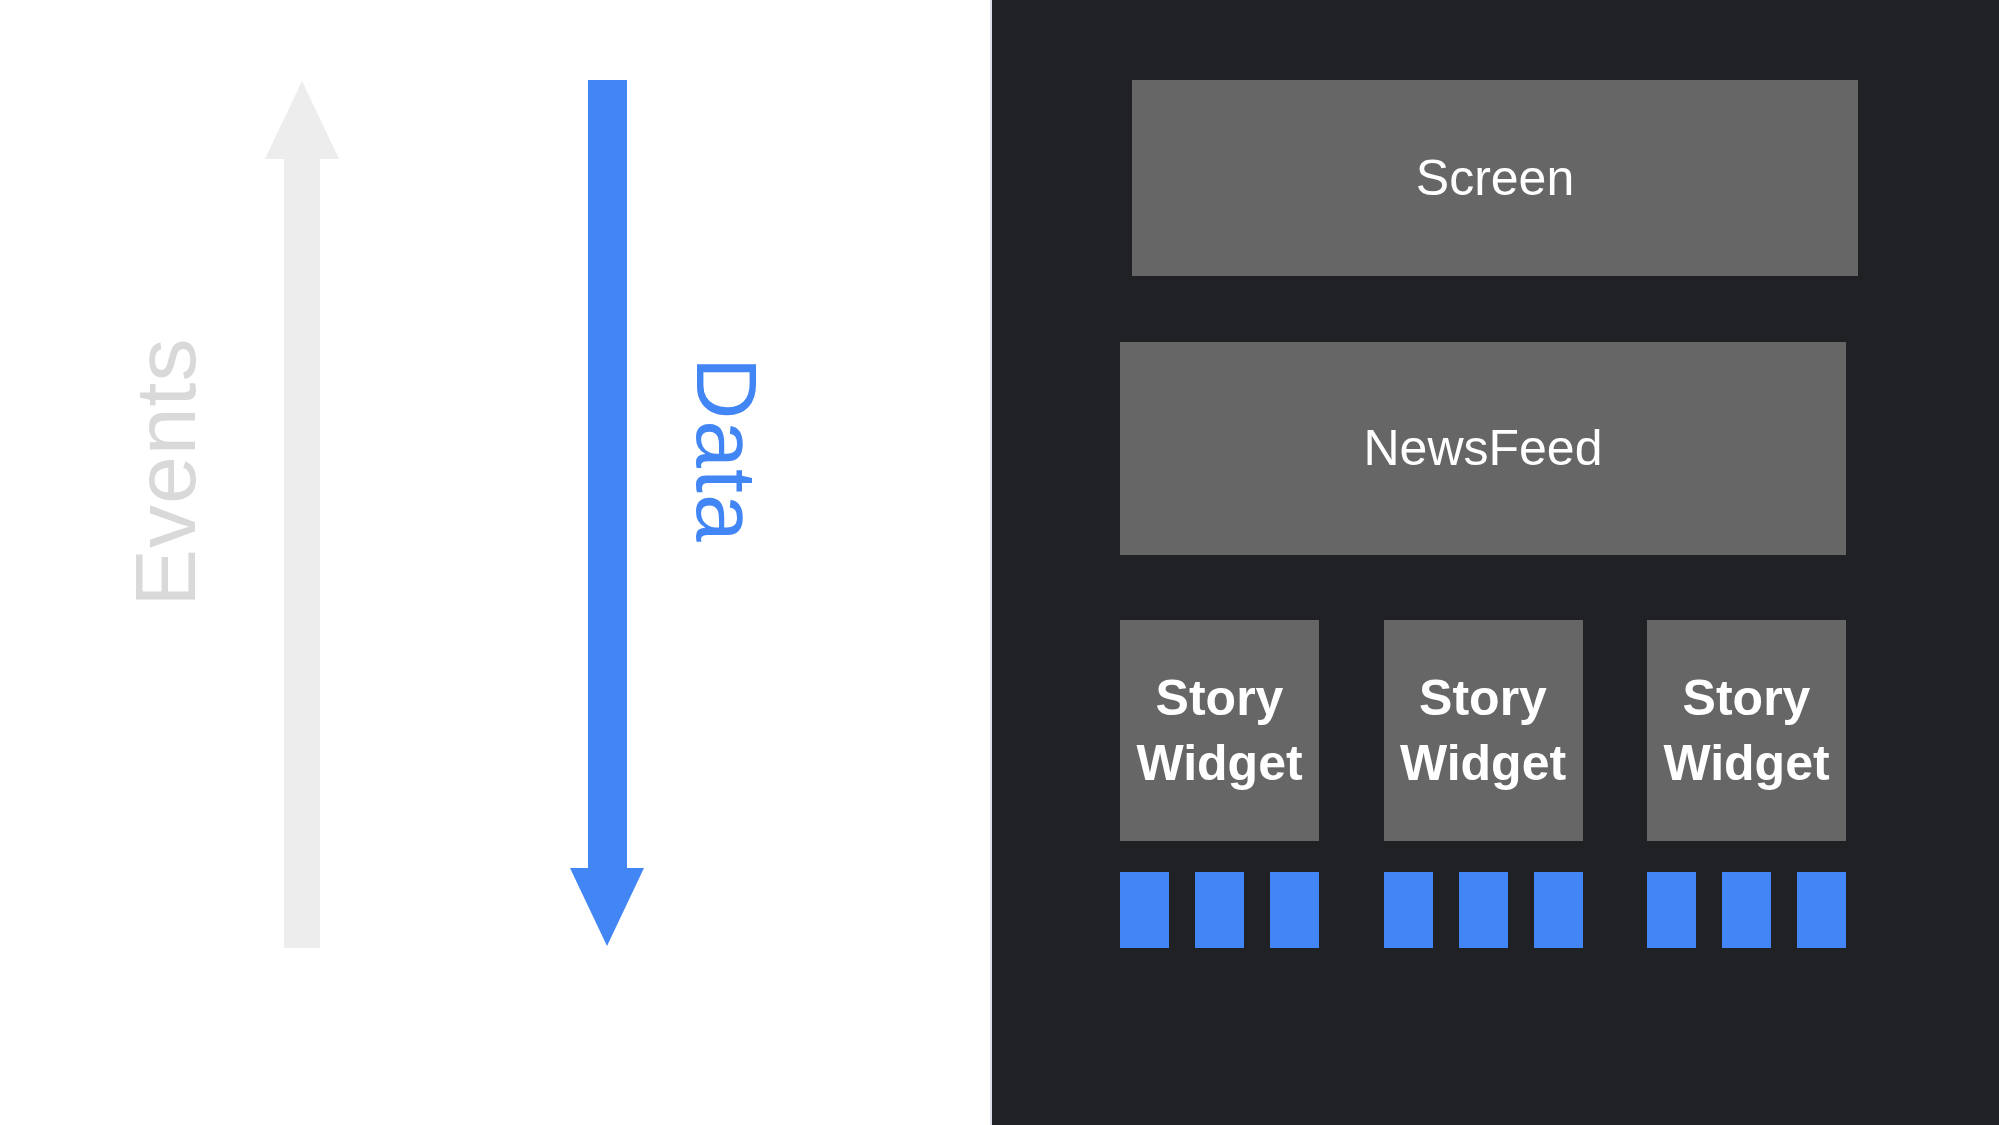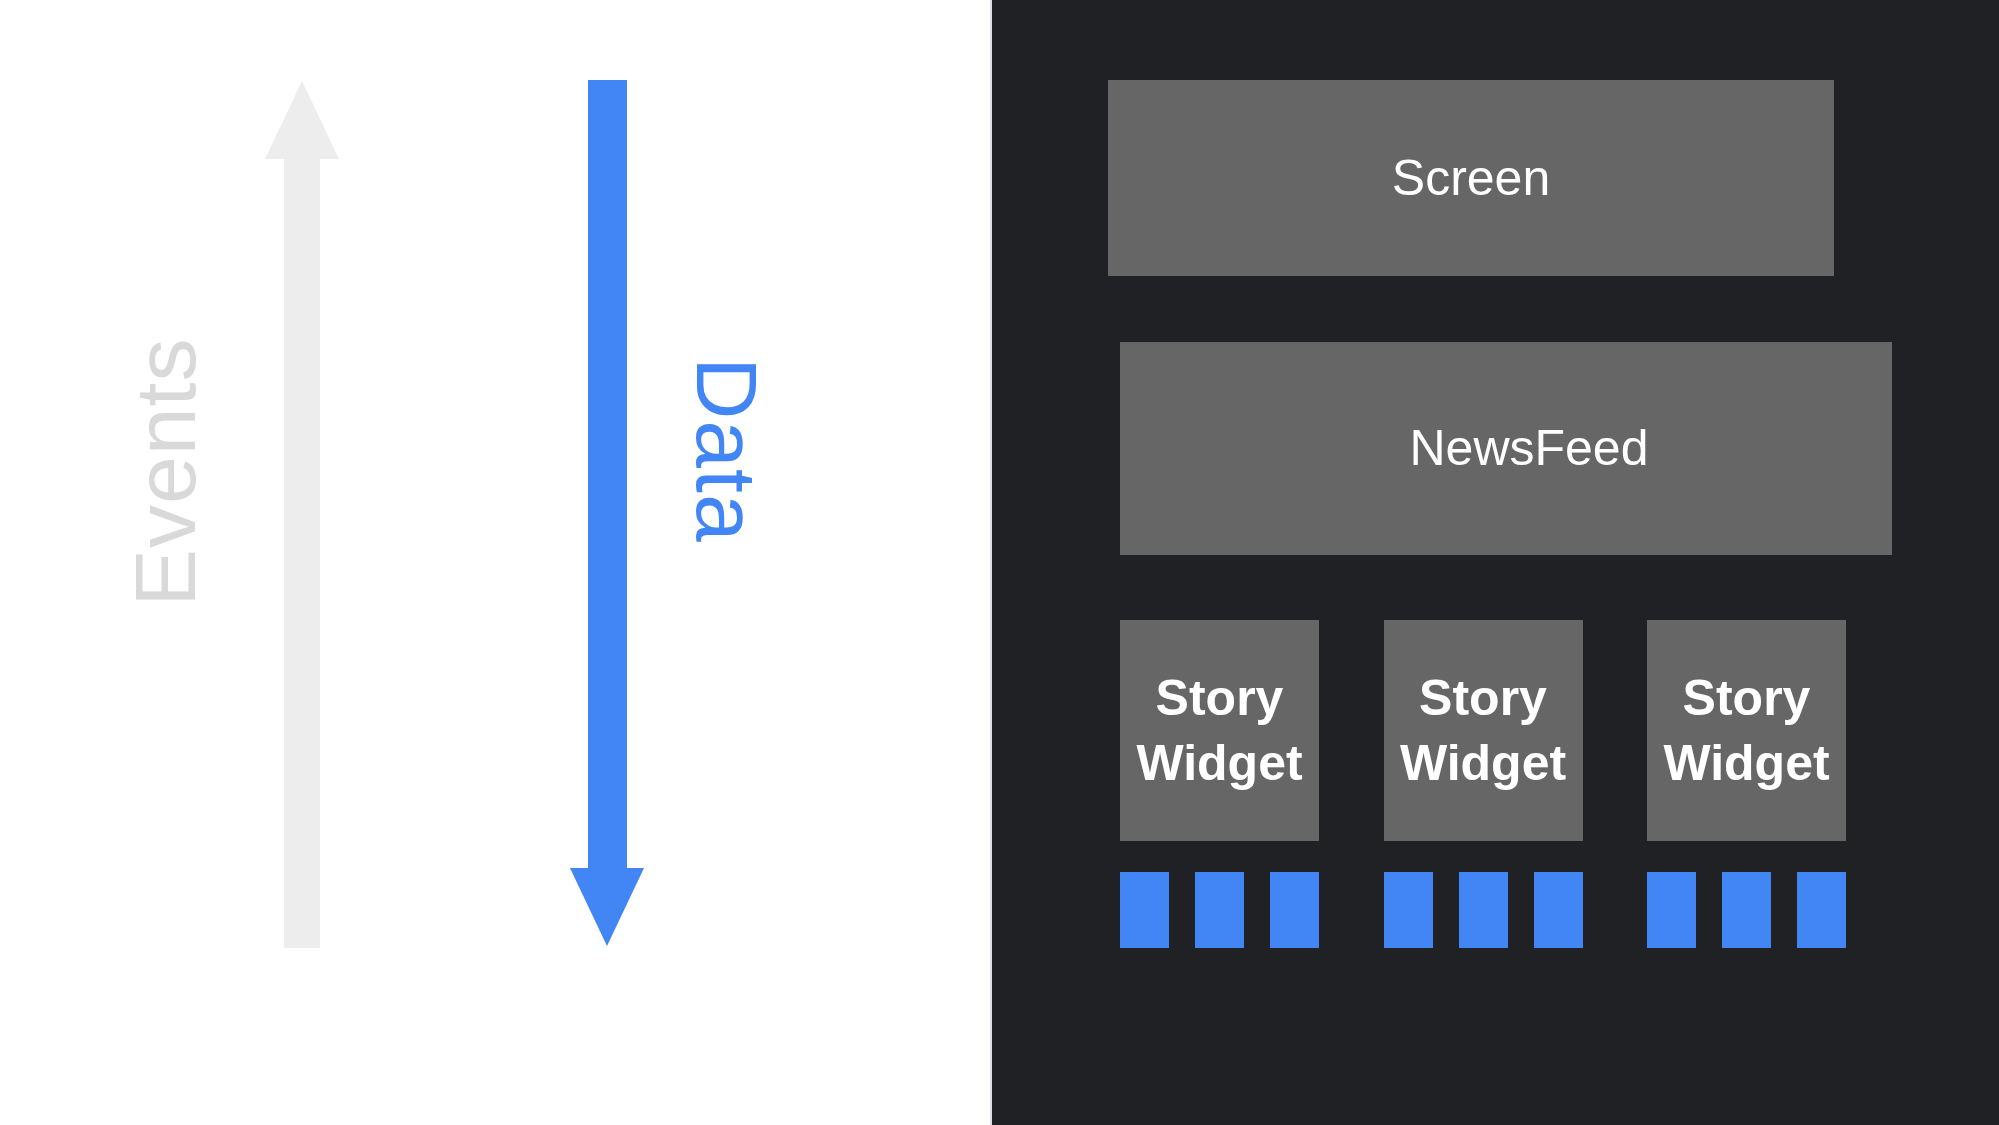--- a/index.html
+++ b/index.html
@@ -74,22 +74,22 @@
     background: #666666;
     color: #ffffff;
     display: flex;
     align-items: center;
     justify-content: center;
     text-align: center;
     font-size: 50px;
     font-weight: 400;
     line-height: 1.3;
   }
-  .screen-box   { left: 116px; top: 80px;  width: 726px; height: 196px; }
-  .newsfeed-box { left: 128px; top: 342px; width: 726px; height: 213px; padding-left: 46px; }
+  .screen-box   { left: 140px; top: 80px;  width: 726px; height: 196px; }
+  .newsfeed-box { left: 128px; top: 342px; width: 726px; height: 213px; }
 
   .story-row {
     position: absolute;
     left: 128px; top: 620px;
     width: 726px; height: 221px;
     display: flex;
     justify-content: space-between;
   }
   .story-box {
     width: 199px; height: 221px;

